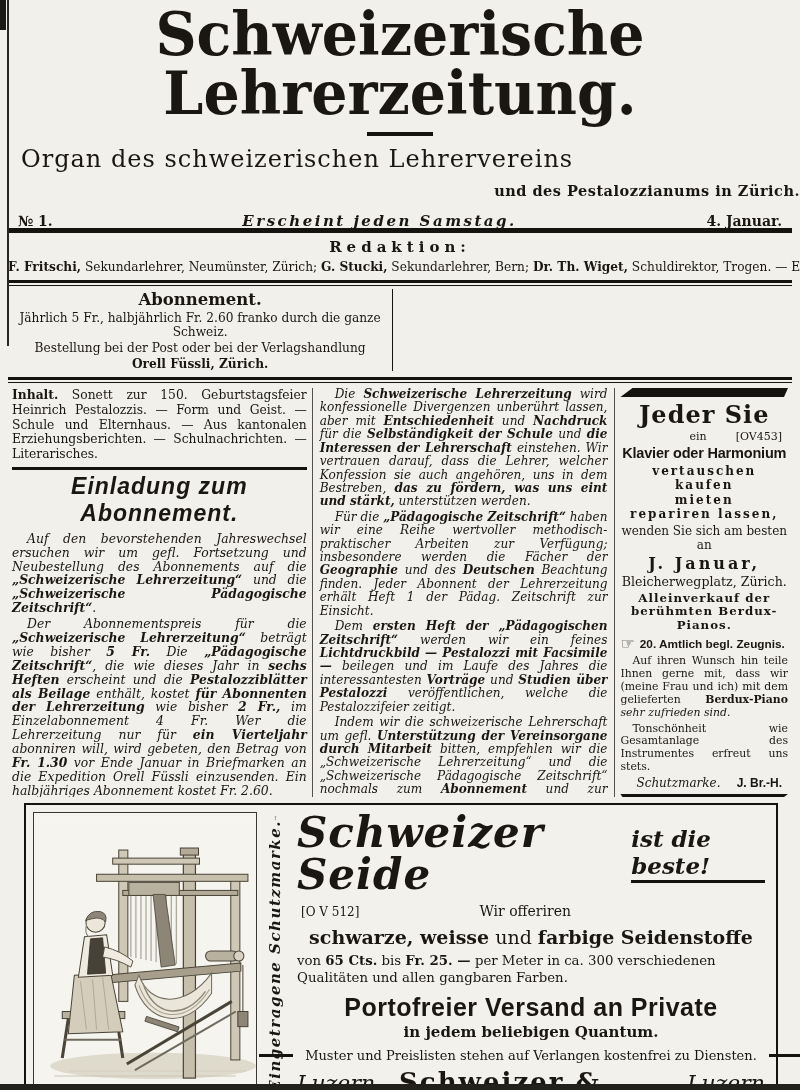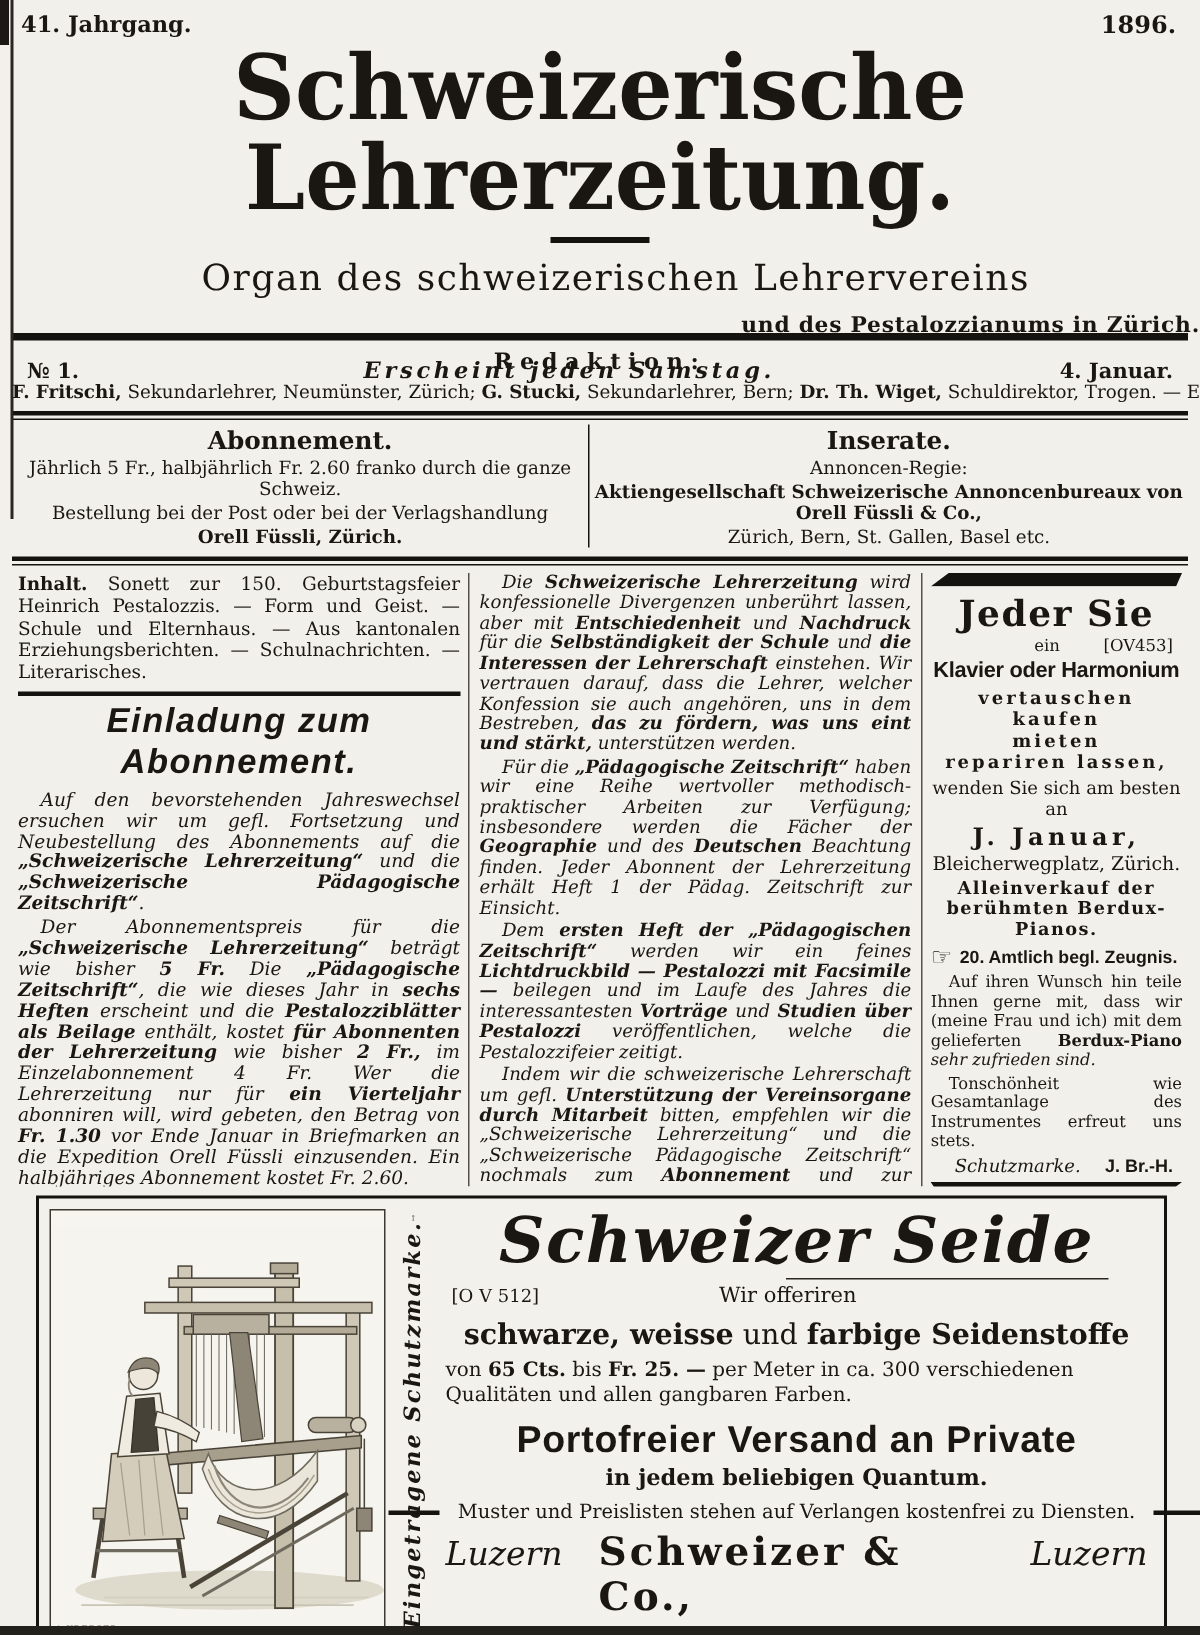--- a/index.html
+++ b/index.html
@@ -11,21 +11,21 @@
   .bottom-band{position:absolute;left:0;bottom:0;width:100%;height:6px;background:#23211c;}
 
   
   header{height:222px;position:relative;}
   .masthead-row{display:flex;justify-content:space-between;padding:7px 16px 0 14px;
                 font-weight:bold;font-size:15px;}
   .year{font-size:16px;}
   .np-title{font-weight:bold;font-size:57px;line-height:1.0;text-align:center;margin-top:6px;
             letter-spacing:0px;transform:scaleY(1.05);}
   .title-rule{width:66px;height:4px;background:#15130f;margin:12px auto 0;}
-  .organ1{text-align:center;font-size:24px;letter-spacing:1px;margin-top:9px;margin-left:21px;}
+  .organ1{font-size:24px;letter-spacing:1px;margin-top:9px;margin-left:21px;}
   .organ2{text-align:right;font-size:14.5px;font-weight:bold;margin-top:9px;letter-spacing:.5px;}
   .issue-row{display:flex;justify-content:space-between;align-items:baseline;
              padding:0 18px;margin-top:13px;font-weight:bold;}
   .issue-no{font-size:14px;}
   .schedule{font-size:15px;letter-spacing:2.5px;font-style:italic;}
   .issue-date{font-size:14px;}
 
   .rule-heavy{height:5px;background:#15130f;margin:0 8px;}
   .redaktion{text-align:center;padding-top:5px;}
   .red-title{font-weight:bold;font-size:15px;letter-spacing:5px;}
@@ -108,24 +108,20 @@
   .manicule{font-family:"DejaVu Sans",sans-serif;font-size:16px;line-height:1;}
 </style>
 </head>
 <body>
 
 <div class="page">
   <div class="scan-line"></div>
   <div class="corner-blob"></div>
 
   <header>
-    <div class="masthead-row">
-      <span class="volume">41. Jahrgang.</span>
-      <span class="year">1896.</span>
-    </div>
     <div class="np-title">Schweizerische Lehrerzeitung.</div>
     <div class="title-rule"></div>
     <div class="organ1">Organ des schweizerischen Lehrervereins</div>
     <div class="organ2">und des Pestalozzianums in Zürich.</div>
     <div class="issue-row">
       <span class="issue-no">№ 1.</span>
       <span class="schedule">Erscheint jeden Samstag.</span>
       <span class="issue-date">4. Januar.</span>
     </div>
   </header>
@@ -140,26 +136,20 @@
   <div class="rule-double"></div>
 
   <section class="abo-row">
     <div class="abo-cell">
       <div class="cell-h">Abonnement.</div>
       <div class="cell-line">Jährlich 5 Fr., halbjährlich Fr. 2.60 franko durch die ganze Schweiz.</div>
       <div class="cell-line">Bestellung bei der Post oder bei der Verlagshandlung</div>
       <div class="cell-line b">Orell Füssli, Zürich.</div>
     </div>
     <div class="vdiv"></div>
-    <div class="ins-cell">
-      <div class="cell-h">Inserate.</div>
-      <div class="cell-line">Annoncen-Regie:</div>
-      <div class="cell-line b">Aktiengesellschaft Schweizerische Annoncenbureaux von Orell Füssli &amp; Co.,</div>
-      <div class="cell-line">Zürich, Bern, St. Gallen, Basel etc.</div>
-    </div>
   </section>
 
   <div class="rule-double"></div>
 
   <section class="columns">
 
     <div class="col-left">
       <p class="inhalt"><span style="font-weight: 700;">Inhalt.</span><span> Sonett zur 150. Geburtstagsfeier Heinrich Pestalozzis. — Form und Geist. — Schule und Elternhaus. — Aus kantonalen Erziehungsberichten. — Schulnachrichten. — Literarisches.</span></p>
       <div class="col-rule"></div>
       <h2 class="invite-heading">Einladung zum Abonnement.</h2>
@@ -292,20 +282,21 @@
       <svg width="11" height="24" viewBox="0 0 11 24" style="transform:rotate(180deg)">
         <circle cx="5.5" cy="4.5" r="3.2" fill="none" stroke="#1a1712" stroke-width="1.6"></circle>
         <line x1="5.5" y1="8" x2="5.5" y2="20" stroke="#1a1712" stroke-width="1.6"></line>
         <line x1="2" y1="20.5" x2="9" y2="20.5" stroke="#1a1712" stroke-width="1.8"></line>
       </svg>
     </div>
 
     <div class="seide-main">
       <div class="headline-row">
         <span class="brand">Schweizer Seide</span>
+        <span class="claim">ist die beste!</span>
       </div>
       <div class="thinline"></div>
       <div class="code-row">
         <span class="ov-code">[O V 512]</span>
         <span class="offeriren">Wir offeriren</span>
         <span class="rspc"></span>
       </div>
       <div class="stoffe"><span style="font-weight: 700;">schwarze, weisse</span><span> und </span><span style="font-weight: 700;">farbige Seidenstoffe</span></div>
       <div class="price"><span>von </span><span style="font-weight: 700;">65 Cts.</span><span> bis </span><span style="font-weight: 700;">Fr. 25. —</span><span> per Meter in ca. 300 verschiedenen Qualitäten und allen gangbaren Farben.</span></div>
       <div class="versand">Portofreier Versand an Private</div>

